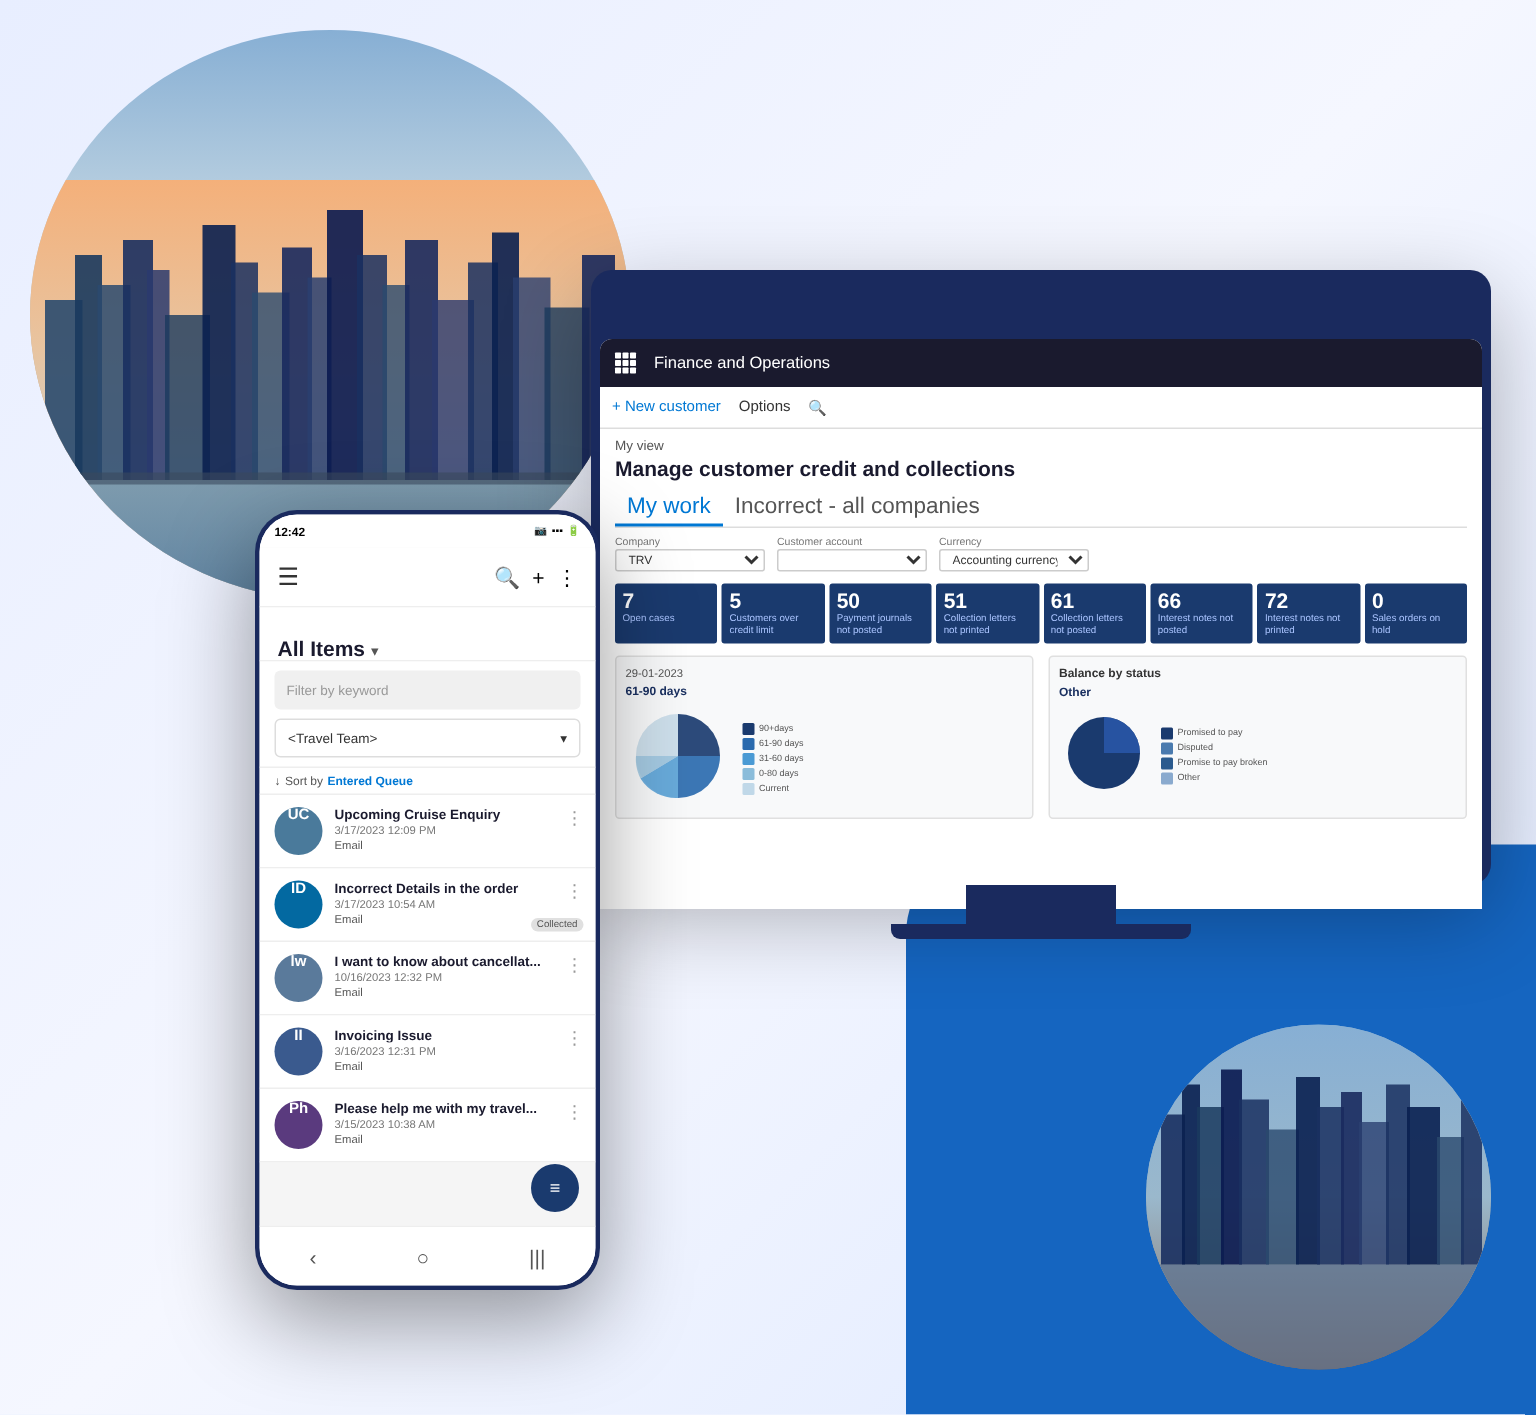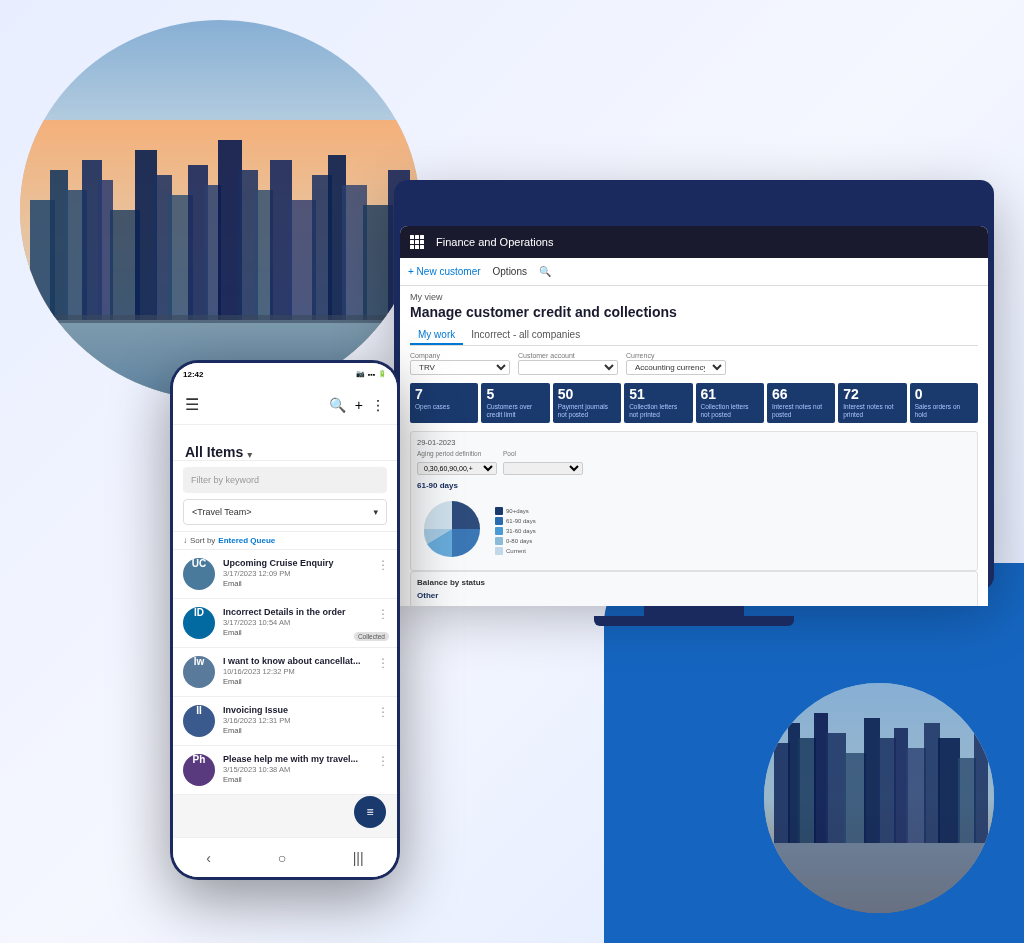--- a/index.html
+++ b/index.html
@@ -88,21 +88,21 @@
       color: #1a1a2e;
       margin-bottom: 6px;
     }
     .fo-tabs {
       display: flex;
       gap: 0;
       border-bottom: 1px solid #ddd;
       margin-bottom: 6px;
     }
     .fo-tab {
-      font-size: 10px;
+      font-size: 15px;
       padding: 3px 8px;
       color: #555;
       cursor: pointer;
       border-bottom: 2px solid transparent;
     }
     .fo-tab.active {
       color: #0078d4;
       border-bottom: 2px solid #0078d4;
     }
     .fo-filters {
@@ -152,21 +152,21 @@
     .kpi-label {
       font-size: 6.5px;
       color: #aac4ff;
       line-height: 1.2;
       margin-top: 2px;
     }
 
     
     .charts-row {
       display: flex;
-      flex-direction: column;
+      gap: 10px;
     }
     .chart-panel {
       flex: 1;
       background: #f8f9fa;
       border: 1px solid #e0e0e0;
       border-radius: 3px;
       padding: 6px;
     }
     .chart-filters {
       display: flex;
@@ -201,21 +201,21 @@
     .legend-dot {
       width: 8px;
       height: 8px;
       border-radius: 1px;
       flex-shrink: 0;
     }
 
     
     .phone {
       position: absolute;
-      top: 360px;
+      top: 340px;
       left: 170px;
       width: 230px;
       height: 520px;
       background: #1a2a5e;
       border-radius: 28px;
       z-index: 6;
       padding: 3px;
       box-shadow: 0 20px 60px rgba(0,0,0,0.4);
     }
     .phone-inner {
@@ -612,34 +612,20 @@
           </div>
           <div class="kpi-tile">
             <div class="kpi-number">0</div>
             <div class="kpi-label">Sales orders on hold</div>
           </div>
         </div>
 
         <div class="charts-row">
           <div class="chart-panel">
             <div style="font-size:7.5px;color:#555;margin-bottom:3px;">29-01-2023</div>
-            <div class="chart-filters">
-              <div>
-                <div style="font-size:6.5px;color:#777;">Aging period definition</div>
-                <select class="chart-filter-select">
-                  <option>0,30,60,90,00,+</option>
-                </select>
-              </div>
-              <div>
-                <div style="font-size:6.5px;color:#777;">Pool</div>
-                <select class="chart-filter-select">
-                  <option></option>
-                </select>
-              </div>
-            </div>
             <div style="font-size:8px;font-weight:600;color:#1a3060;margin-bottom:4px;">61-90 days</div>
             <div class="pie-chart-area">
               <svg width="70" height="70" viewBox="0 0 70 70">
                 <circle cx="35" cy="35" r="28" fill="#e0e8f0"></circle>
 
                 <path d="M35,35 L35,7 A28,28 0 0,1 63,35 Z" fill="#1a3a6e" opacity="0.9"></path>
                 <path d="M35,35 L63,35 A28,28 0 0,1 35,63 Z" fill="#2a6aae" opacity="0.9"></path>
                 <path d="M35,35 L35,63 A28,28 0 0,1 10,50 Z" fill="#4a9ad4" opacity="0.8"></path>
                 <path d="M35,35 L10,50 A28,28 0 0,1 7,35 Z" fill="#8abcda" opacity="0.7"></path>
                 <path d="M35,35 L7,35 A28,28 0 0,1 35,7 Z" fill="#c0d8e8" opacity="0.6"></path>

